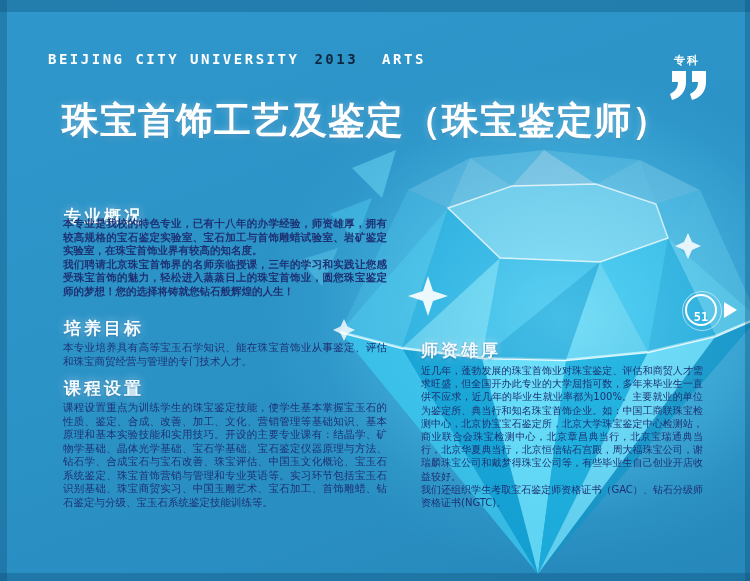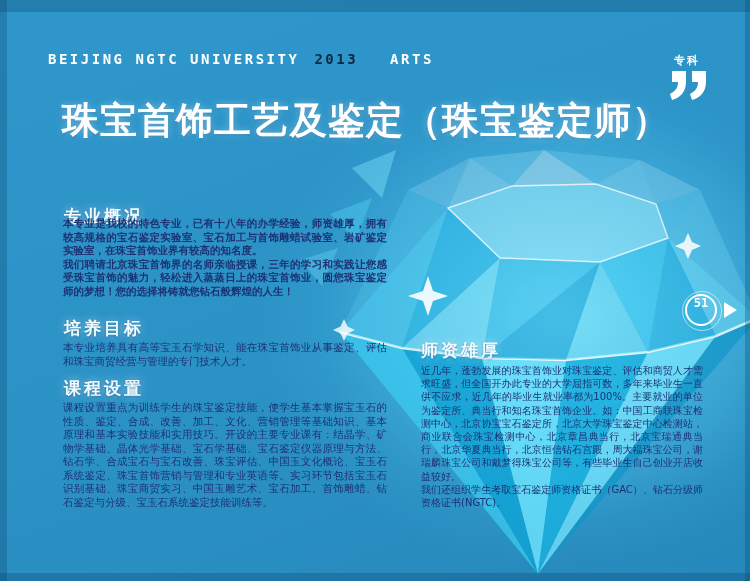--- a/index.html
+++ b/index.html
@@ -15,21 +15,21 @@
   .frame-left{left:0;top:0;width:7px;height:581px;}
   .frame-bottom{left:0;top:573px;width:750px;height:8px;}
   .frame-right{left:745px;top:0;width:5px;height:581px;}
 
   .header-row{
     position:absolute;left:48px;top:51px;z-index:10;display:flex;align-items:baseline;
     font-family:"DejaVu Sans Mono",monospace;font-size:14px;font-weight:bold;
     letter-spacing:2.5px;color:#ffffff;white-space:nowrap;
   }
   .header-year{color:#0e2740;margin-left:15px;}
-  .header-dept{color:#ffffff;margin-left:32px;}
+  .header-dept{color:#ffffff;margin-left:24px;}
 
   .level-badge{position:absolute;left:674px;top:53px;z-index:10;font-size:11px;color:#ffffff;letter-spacing:2px;font-weight:bold;}
   .quote-icon{position:absolute;left:670px;top:71px;z-index:10;}
 
   .page-title{
     position:absolute;left:62px;top:96px;z-index:10;
     font-size:37px;font-weight:bold;color:#ffffff;letter-spacing:1px;white-space:nowrap;
     text-shadow:0 0 7px rgba(255,255,255,0.35), 0 2px 3px rgba(10,80,130,0.25);
     font-family:Liberation Serif, serif;
   }
@@ -52,21 +52,21 @@
   #employment-heading{left:421px;top:339px;}
   #employment-body{left:421px;top:364px;width:282px;font-size:10px;line-height:13.2px;}
 
   .page-ring-outer{
     position:absolute;left:682px;top:291px;width:38px;height:38px;z-index:10;
     border:1px solid rgba(255,255,255,0.55);border-radius:50%;
   }
   .page-ring{
     position:absolute;left:685px;top:294px;width:28px;height:28px;z-index:11;
     border:2px solid #ffffff;border-radius:50%;
-    display:flex;align-items:flex-start;justify-content:center;
+    display:flex;align-items:flex-end;justify-content:center;
     color:#ffffff;font-size:12px;font-weight:bold;cursor:pointer;
     font-family:"DejaVu Sans Mono",monospace;
   }
   .next-arrow{
     position:absolute;left:724px;top:302px;width:0;height:0;z-index:11;cursor:pointer;
     border-top:8px solid transparent;border-bottom:8px solid transparent;
     border-left:13px solid #ffffff;
   }
 
   .watermark{position:absolute;right:40px;bottom:7px;z-index:20;text-align:right;line-height:1;}
@@ -135,21 +135,21 @@
     <polygon points="688,233 692,242 701,246 692,250 688,259 684,250 675,246 684,242" fill="rgba(255,255,255,0.85)"></polygon>
     <polygon points="344,319 347.5,326.5 355,330 347.5,333.5 344,341 340.5,333.5 333,330 340.5,326.5" fill="rgba(255,255,255,0.8)"></polygon>
   </svg>
 
   <div class="frame frame-top"></div>
   <div class="frame frame-left"></div>
   <div class="frame frame-bottom"></div>
   <div class="frame frame-right"></div>
 
   <div class="header-row">
-    <span>BEIJING NGTC UNIVERSITY</span>
+    <span>BEIJING CITY UNIVERSITY</span>
     <span class="header-year">2013</span>
     <span class="header-dept">ARTS</span>
   </div>
 
   <div class="level-badge">专科</div>
   <svg class="quote-icon" width="38" height="30" viewBox="0 0 38 30">
     <path d="M2,0 L16,0 L16,11 C16,21 10,27 2,29 L0,23 C6,20 8,16 8,11 L2,11 Z" fill="#ffffff"></path>
     <path d="M22,0 L36,0 L36,11 C36,21 30,27 22,29 L20,23 C26,20 28,16 28,11 L22,11 Z" fill="#ffffff"></path>
   </svg>
 

